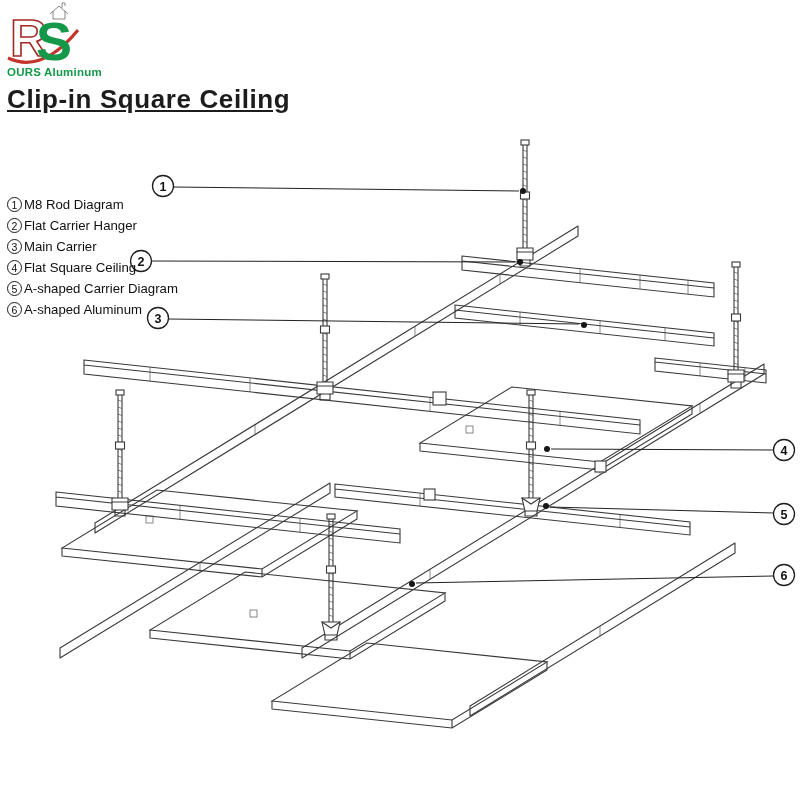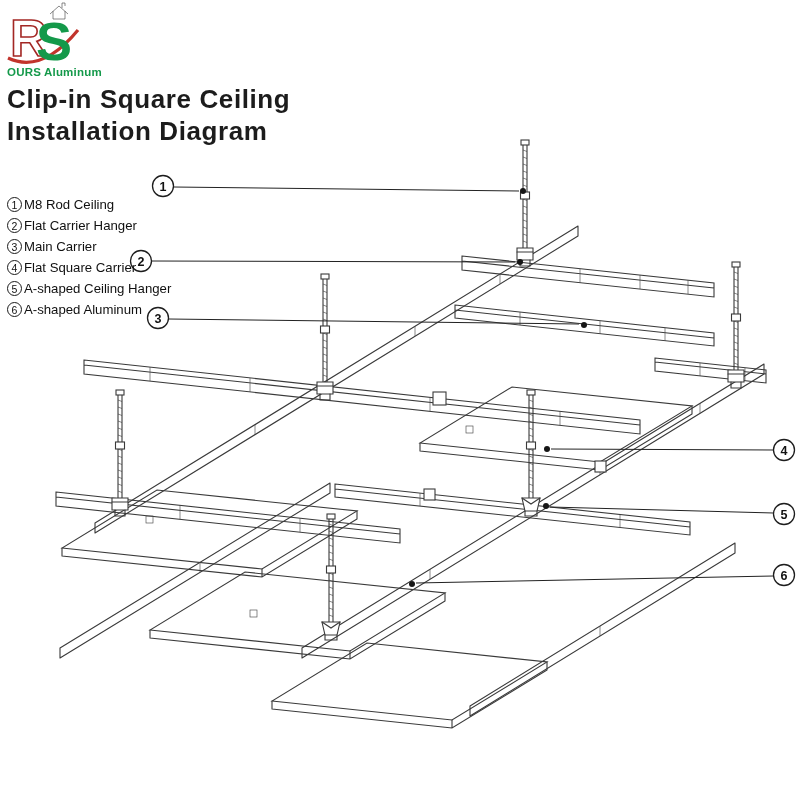--- a/index.html
+++ b/index.html
@@ -7,21 +7,21 @@
          font-family:"Liberation Sans",sans-serif;color:#141414;}
   .stage svg{position:absolute;left:0;top:0;}
   .s{stroke:#3a3a3a;stroke-width:1.1;fill:none;stroke-linecap:round;}
   .thin{stroke:#4a4a4a;stroke-width:0.65;fill:none;}
   .wh{fill:#fff;stroke:#3a3a3a;stroke-width:1.1;}
   .lead{stroke:#222;stroke-width:1;fill:none;}
   .dot{fill:#161616;stroke:none;}
   .cout{fill:#fff;stroke:#1d1d1d;stroke-width:1.3;}
   .cnum{font:bold 12.5px "Liberation Sans",sans-serif;fill:#111;}
   .title-line{position:absolute;left:7px;font-size:26px;font-weight:bold;
-              letter-spacing:0.6px;color:#1c1c1c;white-space:nowrap;}
+              letter-spacing:0.6px;color:#1c1c1c;white-space:nowrap;text-decoration:underline;}
   #legend{position:absolute;left:7px;top:194px;}
   .leg-row{display:flex;align-items:center;height:21px;font-size:13.2px;color:#101010;white-space:nowrap;}
   .badge{flex:0 0 auto;width:15px;height:15px;border:1.1px solid #1b1b1b;border-radius:50%;
          font-size:10.5px;line-height:14px;text-align:center;margin-right:2px;box-sizing:border-box;}
 </style>
 </head>
 <body>
 
 <div class="stage">
 
@@ -178,42 +178,41 @@
         <circle class="cout" cx="784" cy="514" r="10.5"></circle>
         <text class="cnum" x="784" y="518.5" text-anchor="middle">5</text>
       </g>
     <g>
         <circle class="cout" cx="784" cy="575" r="10.5"></circle>
         <text class="cnum" x="784" y="579.5" text-anchor="middle">6</text>
       </g>
   </svg>
 
   <div class="title-line" style="top:84px">Clip-in Square Ceiling</div>
-  <div class="title-line" style="top:116px">Installation Diagram</div>
 
   <div id="legend">
     <div class="leg-row">
       <span class="badge">1</span>
-      <span>M8 Rod Ceiling</span>
+      <span>M8 Rod Diagram</span>
     </div>
     <div class="leg-row">
       <span class="badge">2</span>
       <span>Flat Carrier Hanger</span>
     </div>
     <div class="leg-row">
       <span class="badge">3</span>
       <span>Main Carrier</span>
     </div>
     <div class="leg-row">
       <span class="badge">4</span>
-      <span>Flat Square Carrier</span>
+      <span>Flat Square Ceiling</span>
     </div>
     <div class="leg-row">
       <span class="badge">5</span>
-      <span>A-shaped Ceiling Hanger</span>
+      <span>A-shaped Carrier Diagram</span>
     </div>
     <div class="leg-row">
       <span class="badge">6</span>
       <span>A-shaped Aluminum</span>
     </div>
   </div>
 
 </div>
 
 </body></html>

